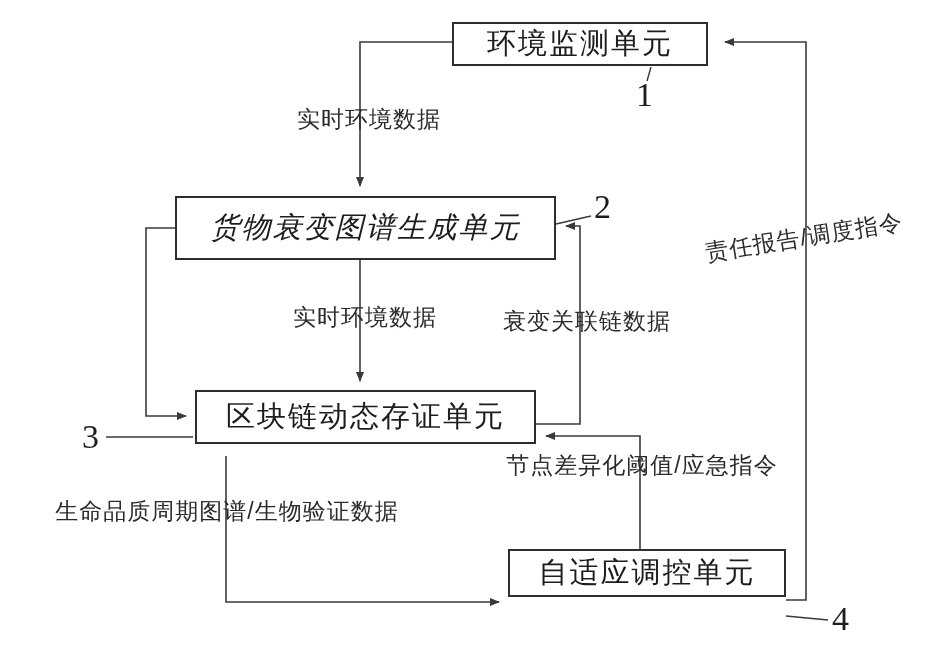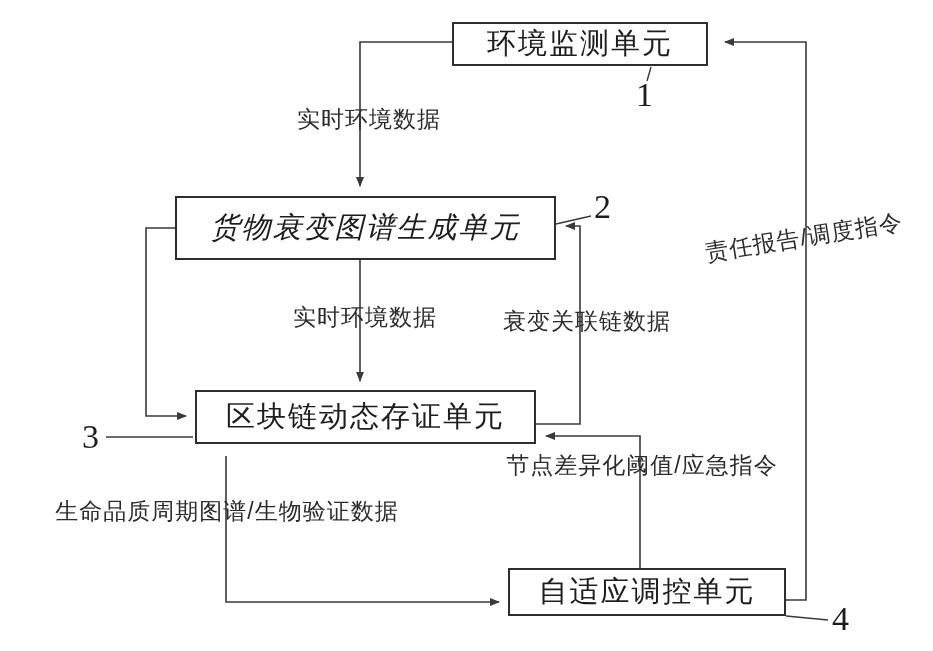--- a/index.html
+++ b/index.html
@@ -100,21 +100,21 @@
   </div>
 
   <div class="box" style="left:175px; top:196px; width:381px; height:64px;font-style:italic;">
     <span>货物衰变图谱生成单元</span>
   </div>
 
   <div class="box" style="left:195px; top:390px; width:341px; height:54px;">
     <span>区块链动态存证单元</span>
   </div>
 
-  <div class="box" style="left:508px; top:568px; width:278px; height:48px;">
+  <div class="box" style="left:508px; top:549px; width:278px; height:48px;">
     <span>自适应调控单元</span>
   </div>
 
   <div class="edge-label" style="left:284px; top:104px; width:170px;">实时环境数据</div>
 
 
   <div class="edge-label" style="left:282px; top:302px; width:166px;">实时环境数据</div>
 
   <div class="edge-label" style="left:492px; top:450px; width:300px;">节点差异化阈值/应急指令</div>
 

